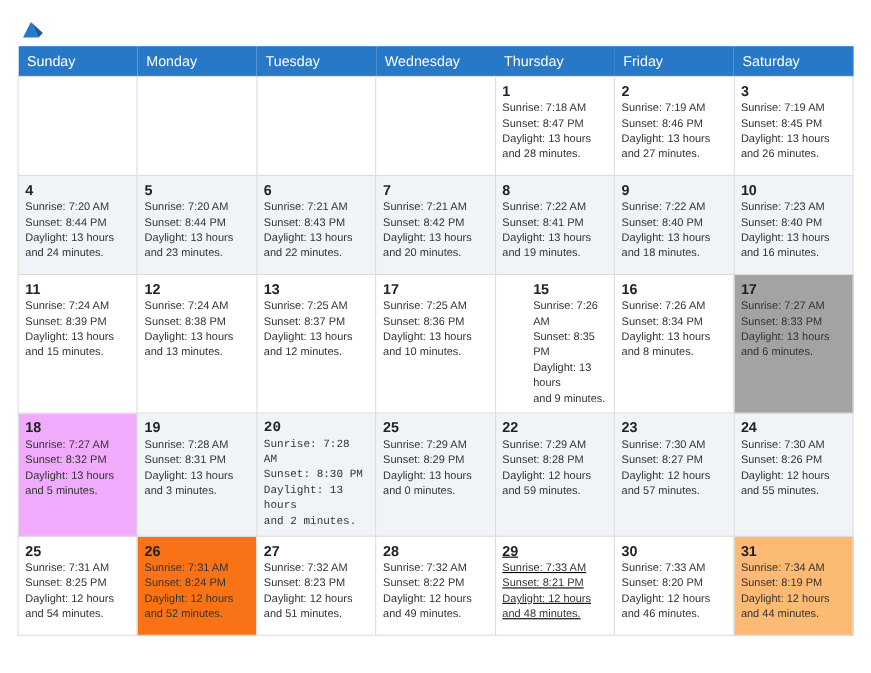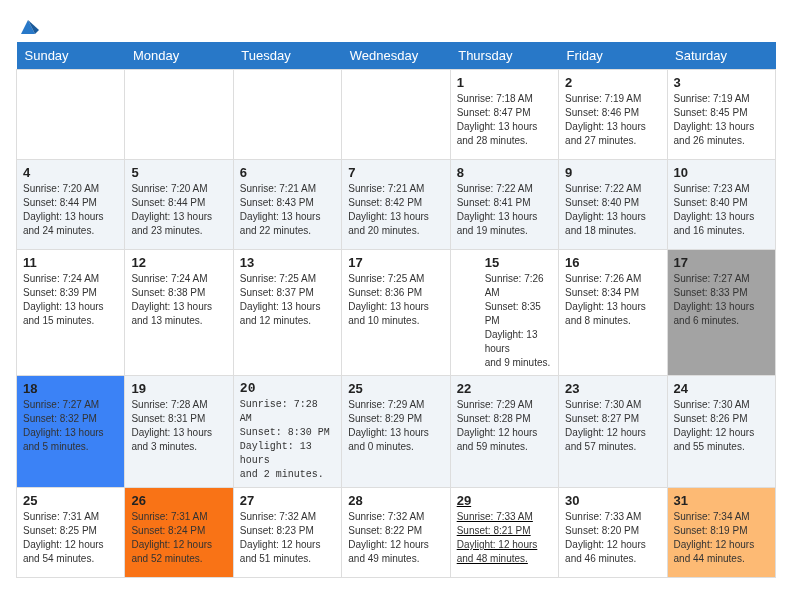--- a/index.html
+++ b/index.html
@@ -190,21 +190,21 @@
         <td style="background-color: rgb(255, 255, 255);">
           <span class="day-num">16</span>
           <div class="day-info">Sunrise: 7:26 AM<br>Sunset: 8:34 PM<br>Daylight: 13 hours<br>and 8 minutes.</div>
         </td>
         <td style="background-color: #a3a3a3;">
           <span class="day-num">17</span>
           <div class="day-info">Sunrise: 7:27 AM<br>Sunset: 8:33 PM<br>Daylight: 13 hours<br>and 6 minutes.</div>
         </td>
       </tr>
       <tr>
-        <td style="background-color: #3b82f6;">
+        <td style="background-color: #f0abfc;">
           <span class="day-num">18</span>
           <div class="day-info">Sunrise: 7:27 AM<br>Sunset: 8:32 PM<br>Daylight: 13 hours<br>and 5 minutes.</div>
         </td>
         <td style="background-color: rgb(240, 244, 248);">
           <span class="day-num">19</span>
           <div class="day-info">Sunrise: 7:28 AM<br>Sunset: 8:31 PM<br>Daylight: 13 hours<br>and 3 minutes.</div>
         </td>
         <td style="background-color: rgb(240, 244, 248); font-family: Liberation Mono, monospace;">
           <span class="day-num">20</span>
           <div class="day-info">Sunrise: 7:28 AM<br>Sunset: 8:30 PM<br>Daylight: 13 hours<br>and 2 minutes.</div>

